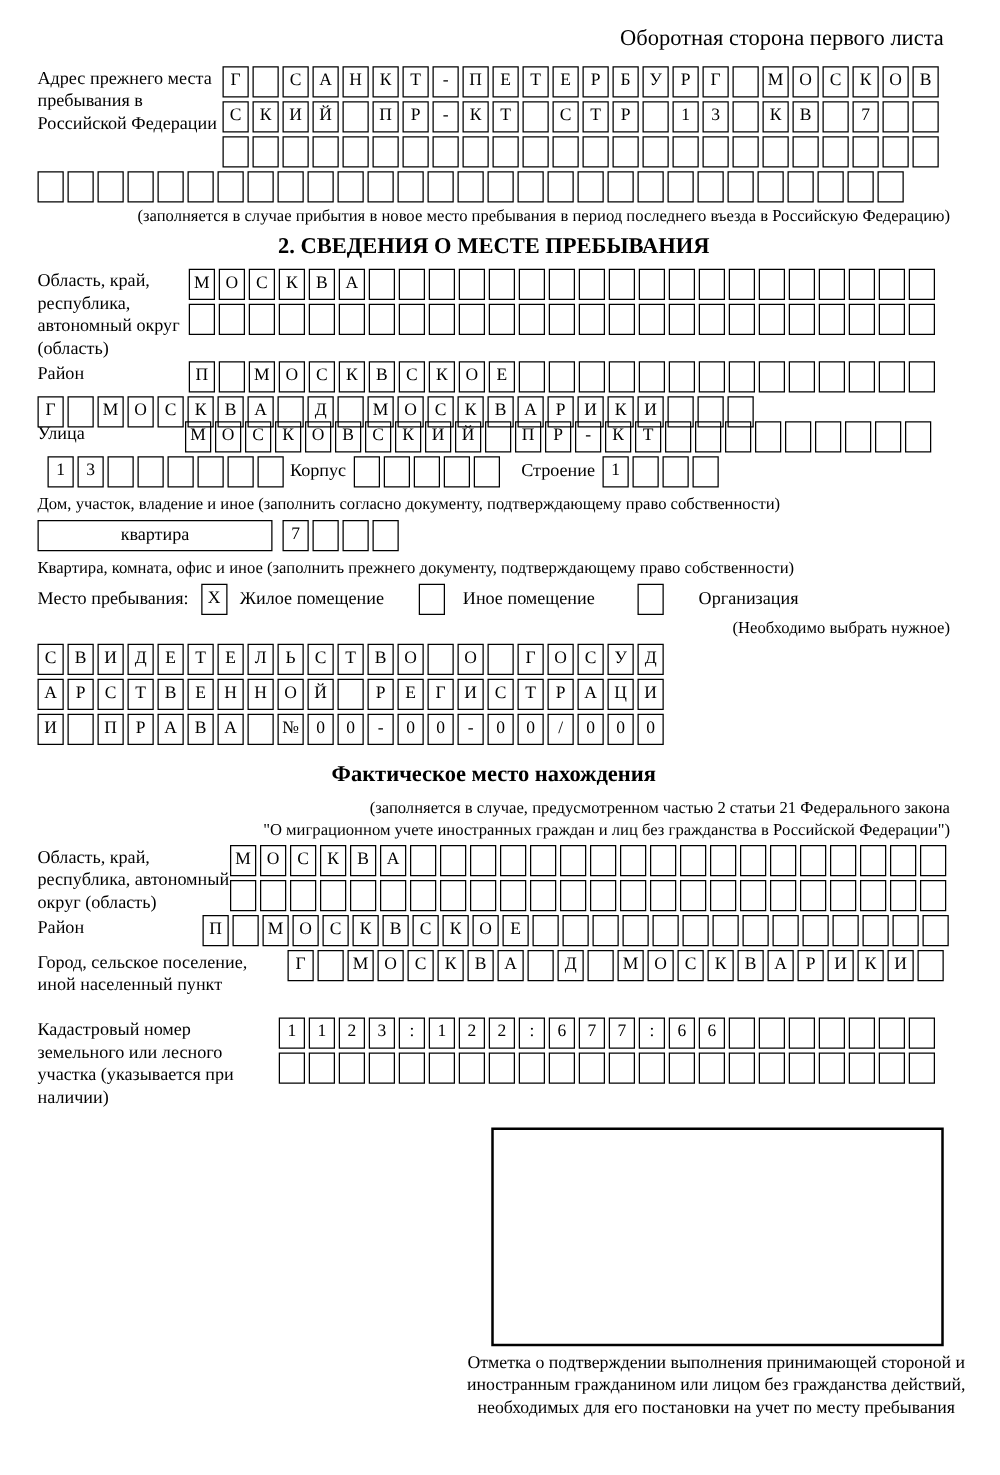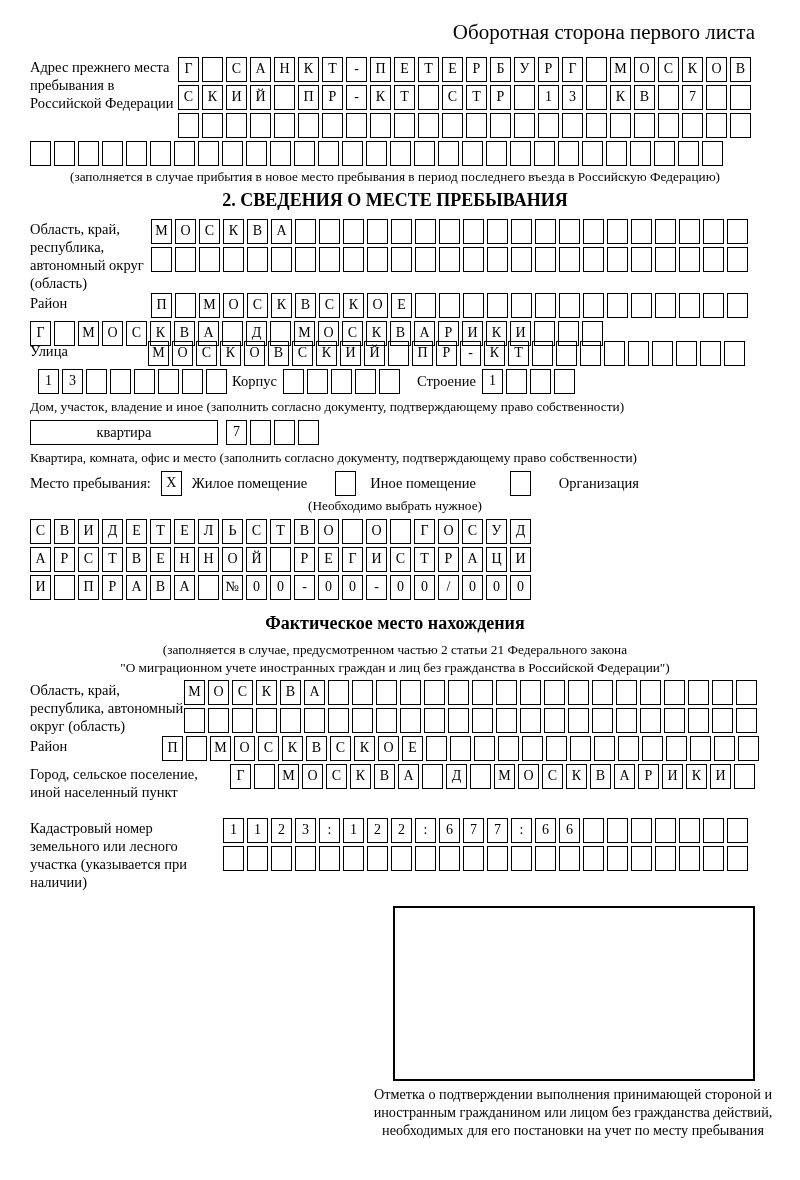--- a/index.html
+++ b/index.html
@@ -5,34 +5,34 @@
   * { box-sizing: border-box; }
   html, body {
     margin: 0; padding: 0;
     width: 800px; height: 1180px;
     background: #ffffff; color: #000;
     font-family: "Liberation Serif", "DejaVu Serif", serif;
     overflow: hidden;
   }
   .page { width: 800px; height: 1180px; padding: 20px 40px 0 30px; }
 
-  .corner-note { text-align: right; font-size: 21px; margin-bottom: 12px; padding-right: 5px; }
+  .corner-note { text-align: right; font-size: 18px; margin-bottom: 12px; padding-right: 5px; }
 
   .block { display: flex; align-items: flex-start; }
   .lbl { font-size: 14.5px; line-height: 1.24; flex: none; padding-top: 2px; }
   .cellcol { display: flex; flex-direction: column; }
 
   .cellrow { display: flex; margin-bottom: 3px; flex: none; }
   .cell {
     width: 21px; height: 25px; flex: none;
     border: 1.6px solid #000; margin-right: 3px;
     font-size: 14px; line-height: 22px; text-align: center;
   }
 
-  .note { font-size: 13.3px; text-align: center; margin: 1px 0 5px 0; }
+  .note { font-size: 13.3px; text-align: right; margin: 1px 0 5px 0; }
   .sec-title { font-size: 18px; font-weight: bold; text-align: center; margin: 5px 0 8px 0; }
 
   .wide-box {
     border: 1.6px solid #000; height: 25px; flex: none;
     font-size: 14.5px; text-align: center; line-height: 22px;
   }
   .inline-lbl { font-size: 14.5px; line-height: 25px; flex: none; }
   .checkbox {
     width: 21px; height: 25px; flex: none;
     border: 1.6px solid #000; margin: 0 10px;
@@ -356,21 +356,21 @@
   <div class="block mb2">
     <div class="wide-box" style="width:188px">квартира</div>
     <div class="gap8"></div>
     <div class="cellrow">
         <div class="cell">7</div>
         <div class="cell"></div>
         <div class="cell"></div>
         <div class="cell"></div>
       </div>
   </div>
-  <div class="note" style="text-align:left">Квартира, комната, офис и место (заполнить согласно документу, подтверждающему право собственности)</div>
+  <div class="note" style="text-align:left">Квартира, комната, офис и иное (заполнить прежнего документу, подтверждающему право собственности)</div>
 
   <div class="block mb2">
     <div class="inline-lbl">Место пребывания:</div>
     <div class="checkbox">X</div>
     <div class="inline-lbl">Жилое помещение</div>
     <div class="checkbox" style="margin-left:28px;margin-right:14px"></div>
     <div class="inline-lbl">Иное помещение</div>
     <div class="checkbox" style="margin-left:34px;margin-right:28px"></div>
     <div class="inline-lbl">Организация</div>
   </div>

